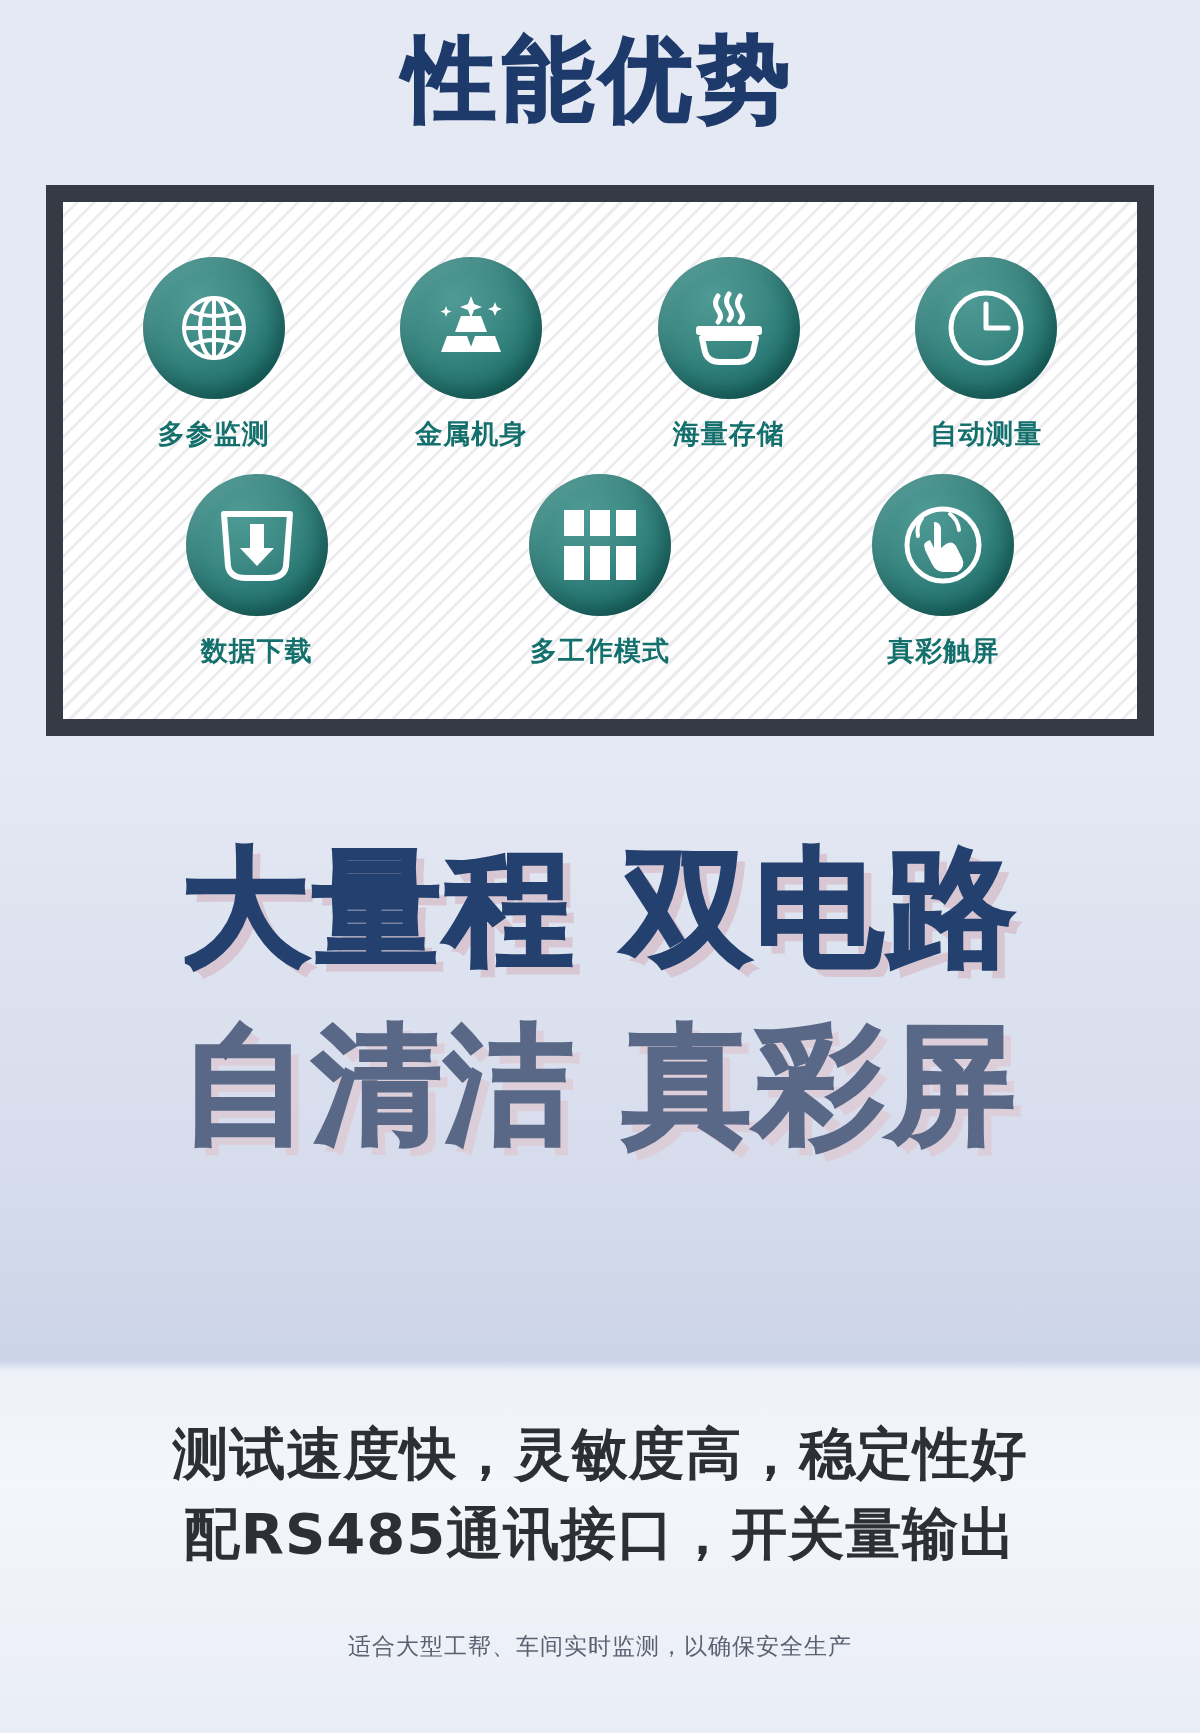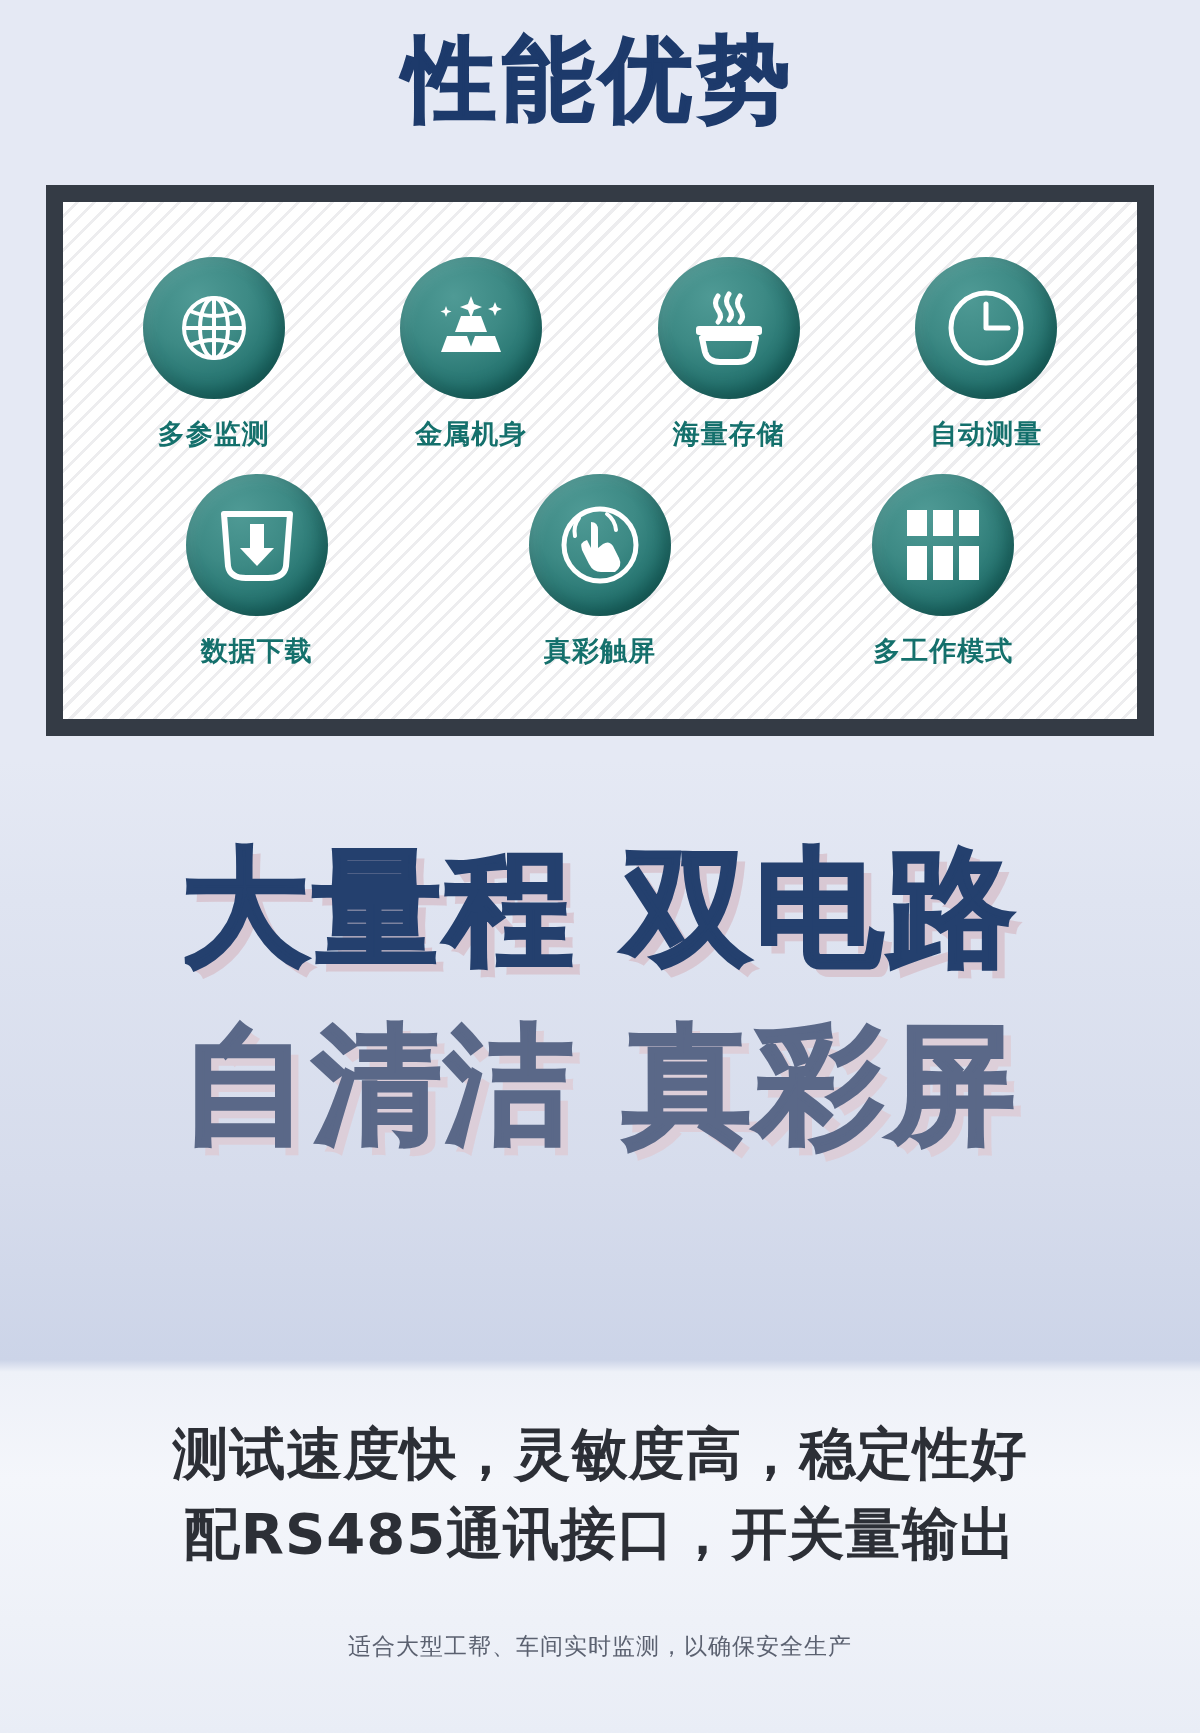--- a/index.html
+++ b/index.html
@@ -255,50 +255,50 @@
                 <rect x="34" y="20" width="14" height="26"></rect>
                 <path d="M24 44 L58 44 L41 62 Z"></path>
               </g>
             </svg>
           </div>
           <div class="feature-label">数据下载</div>
         </div>
 
         <div class="feature-cell">
           <div class="icon-circle">
-            <svg width="86" height="86" viewBox="0 0 86 86">
-              <circle cx="43" cy="43" r="36" fill="none" stroke="#ffffff" stroke-width="5"></circle>
-              <g fill="#ffffff">
-                <path d="M34 20 Q41 20 41 28 L41 46 L46 42 Q52 38 56 44 L62 56 Q66 64 58 70 L44 70 Q36 70 32 62 L25 48 Q22 40 30 38 L34 46 Z"></path>
-              </g>
-              <g fill="none" stroke="#ffffff" stroke-width="4" stroke-linecap="round">
-                <path d="M22 16 Q16 24 18 34"></path>
-                <path d="M50 12 Q58 18 59 28"></path>
-              </g>
-            </svg>
-          </div>
-          <div class="feature-label">真彩触屏</div>
-        </div>
-
-        <div class="feature-cell">
-          <div class="icon-circle">
             <svg width="80" height="78" viewBox="0 0 80 78">
               <g fill="#ffffff">
                 <rect x="4" y="4" width="20" height="26"></rect>
                 <rect x="30" y="4" width="20" height="26"></rect>
                 <rect x="56" y="4" width="20" height="26"></rect>
                 <rect x="4" y="40" width="20" height="34"></rect>
                 <rect x="30" y="40" width="20" height="34"></rect>
                 <rect x="56" y="40" width="20" height="34"></rect>
               </g>
             </svg>
           </div>
           <div class="feature-label">多工作模式</div>
         </div>
 
+        <div class="feature-cell">
+          <div class="icon-circle">
+            <svg width="86" height="86" viewBox="0 0 86 86">
+              <circle cx="43" cy="43" r="36" fill="none" stroke="#ffffff" stroke-width="5"></circle>
+              <g fill="#ffffff">
+                <path d="M34 20 Q41 20 41 28 L41 46 L46 42 Q52 38 56 44 L62 56 Q66 64 58 70 L44 70 Q36 70 32 62 L25 48 Q22 40 30 38 L34 46 Z"></path>
+              </g>
+              <g fill="none" stroke="#ffffff" stroke-width="4" stroke-linecap="round">
+                <path d="M22 16 Q16 24 18 34"></path>
+                <path d="M50 12 Q58 18 59 28"></path>
+              </g>
+            </svg>
+          </div>
+          <div class="feature-label">真彩触屏</div>
+        </div>
+
       </div>
 
     </div>
   </div>
 
   <div class="headline">
     <div class="hl-line hl-line-1">
       <span>大量程</span><span class="hl-gap"></span><span>双电路</span>
     </div>
     <div class="hl-line hl-line-2">

